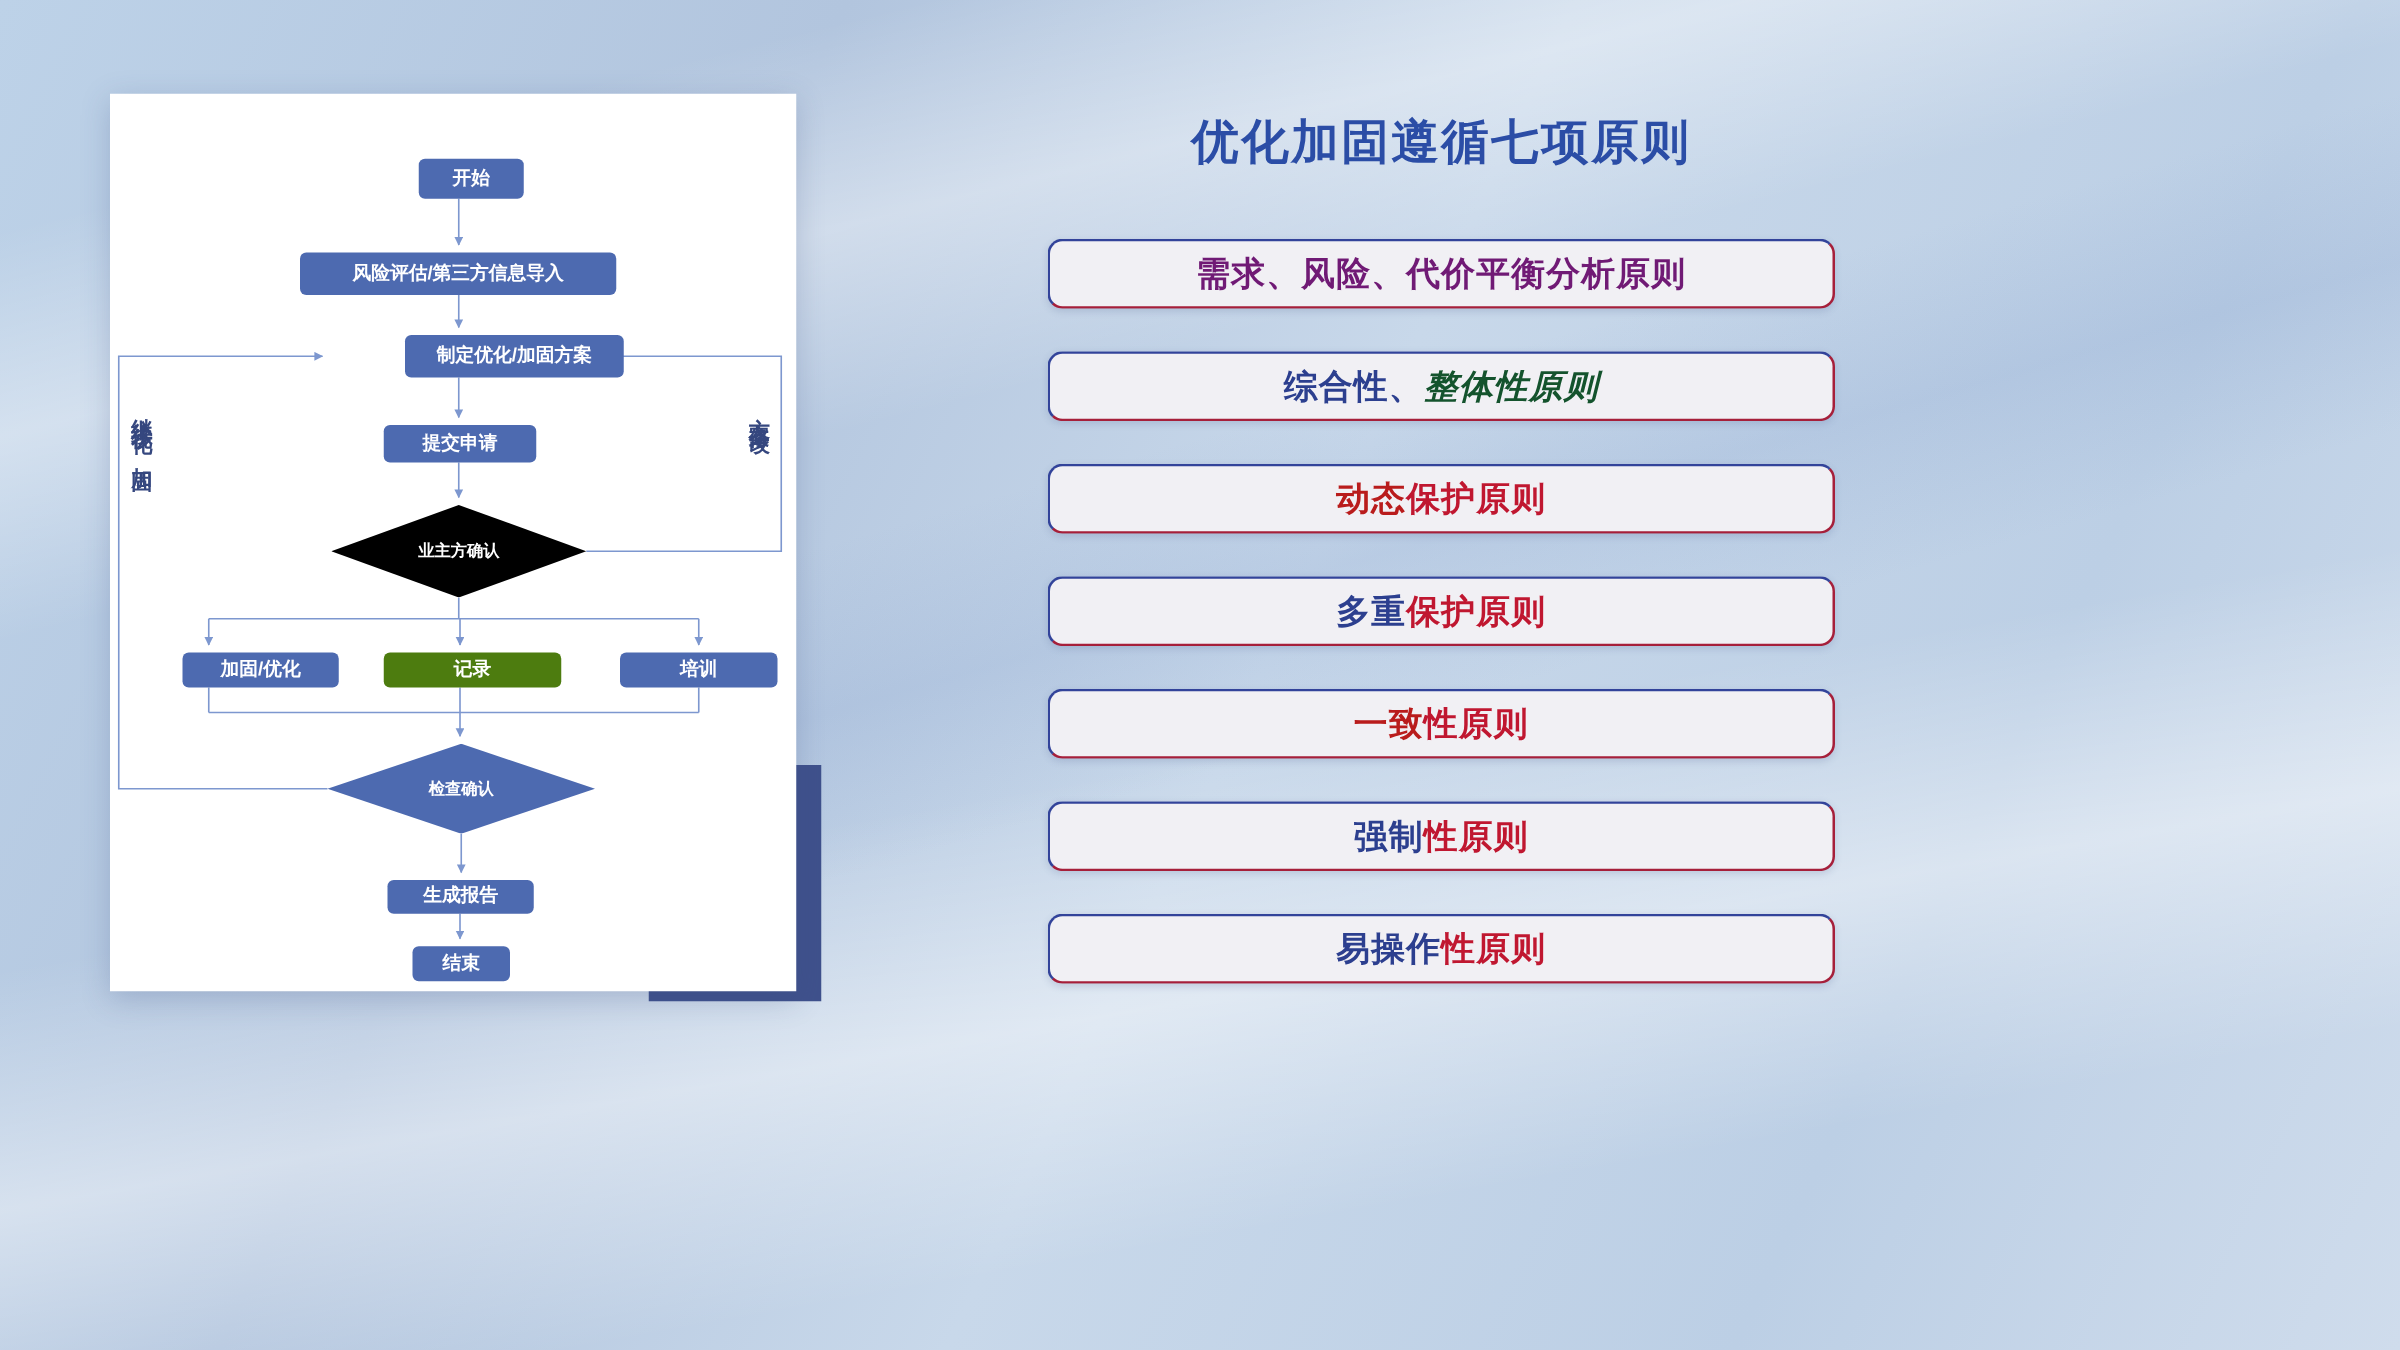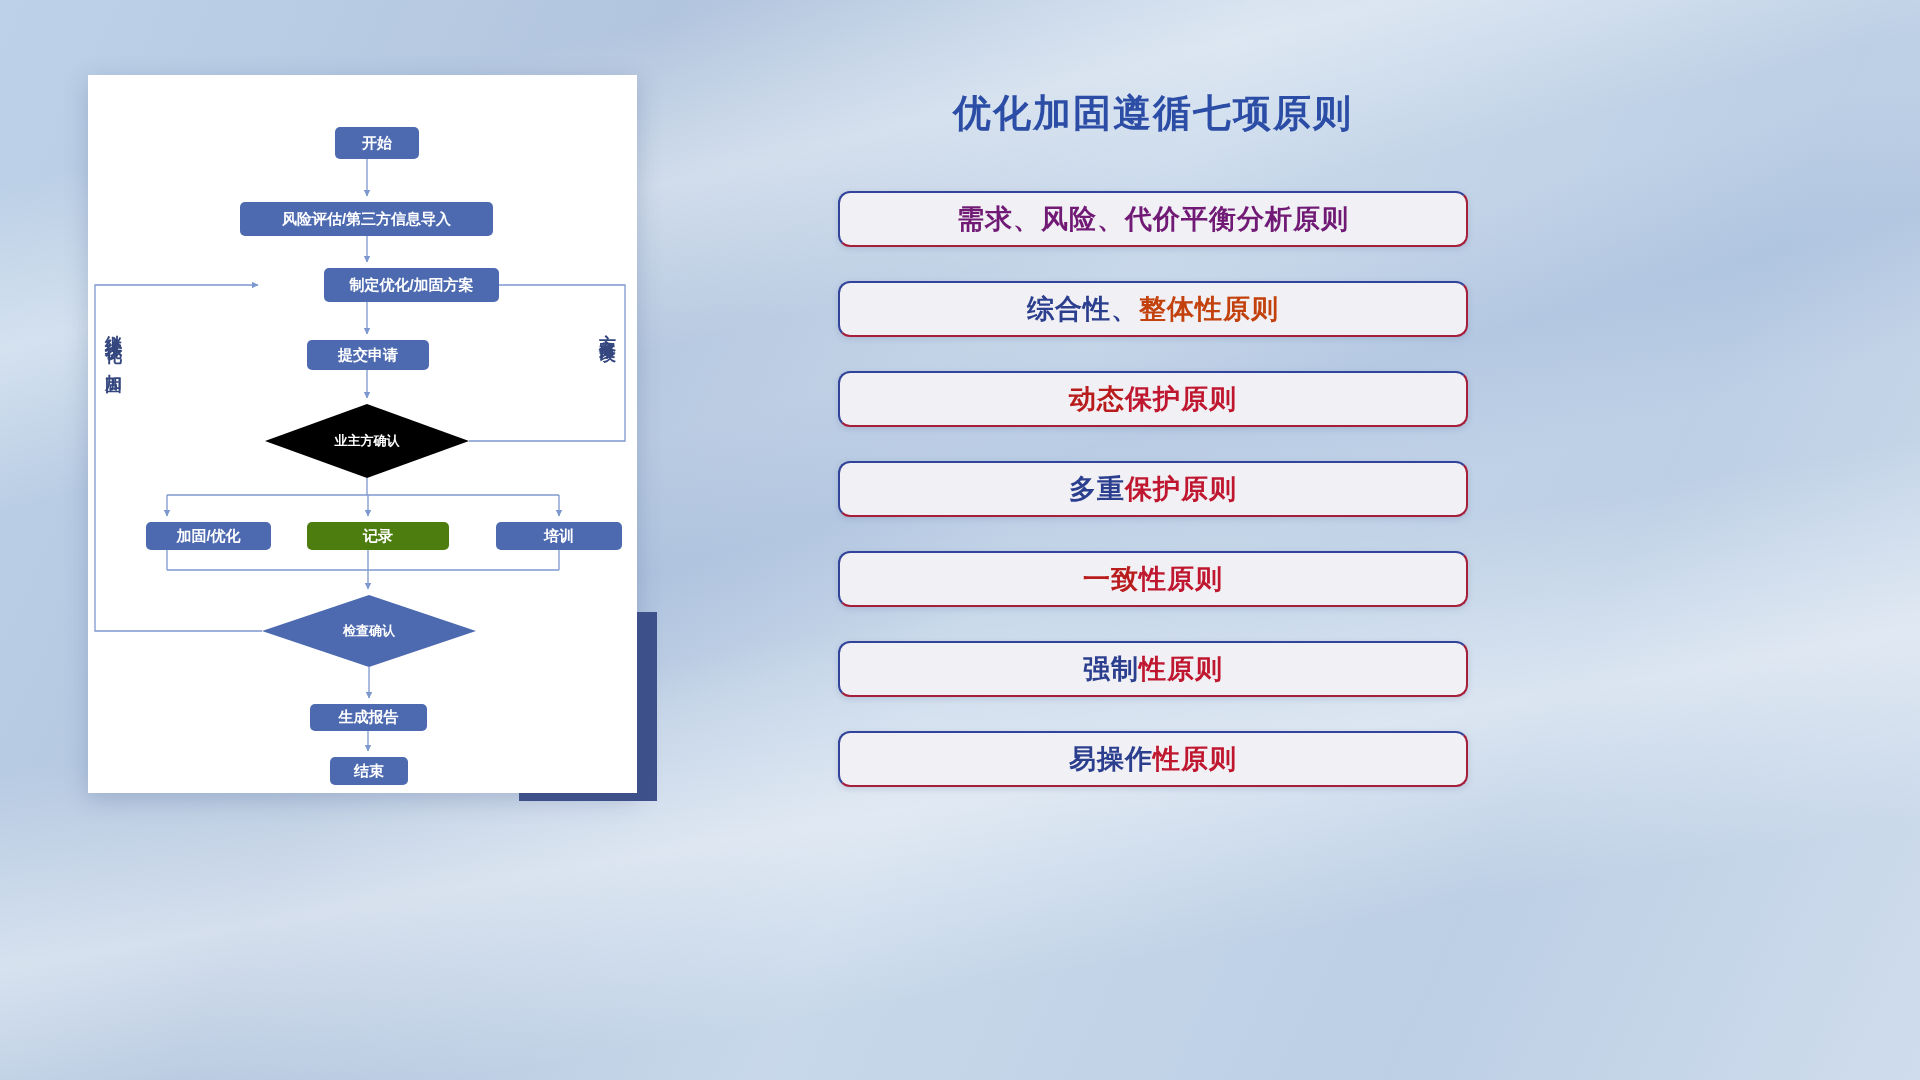--- a/index.html
+++ b/index.html
@@ -123,21 +123,21 @@
   </div>
 
   <div class="right-panel">
     <div class="panel-title">优化加固遵循七项原则</div>
     <div class="principles">
         <div class="pill">
           <span style="color: #701a75;">需求、风险、代价平衡分析原则</span>
         </div>
         <div class="pill">
           <span style="color: rgb(44, 63, 143);">综合性、</span>
-          <span style="color: #c2410c;">整体性原则</span>
+          <span style="color: #14532d; font-style: italic;">整体性原则</span>
         </div>
         <div class="pill">
           <span style="color: #b91c1c;">动态</span>
           <span style="color: rgb(192, 23, 48);">保护原则</span>
         </div>
         <div class="pill">
           <span style="color: rgb(44, 63, 143);">多重</span>
           <span style="color: rgb(192, 23, 48);">保护原则</span>
         </div>
         <div class="pill">

